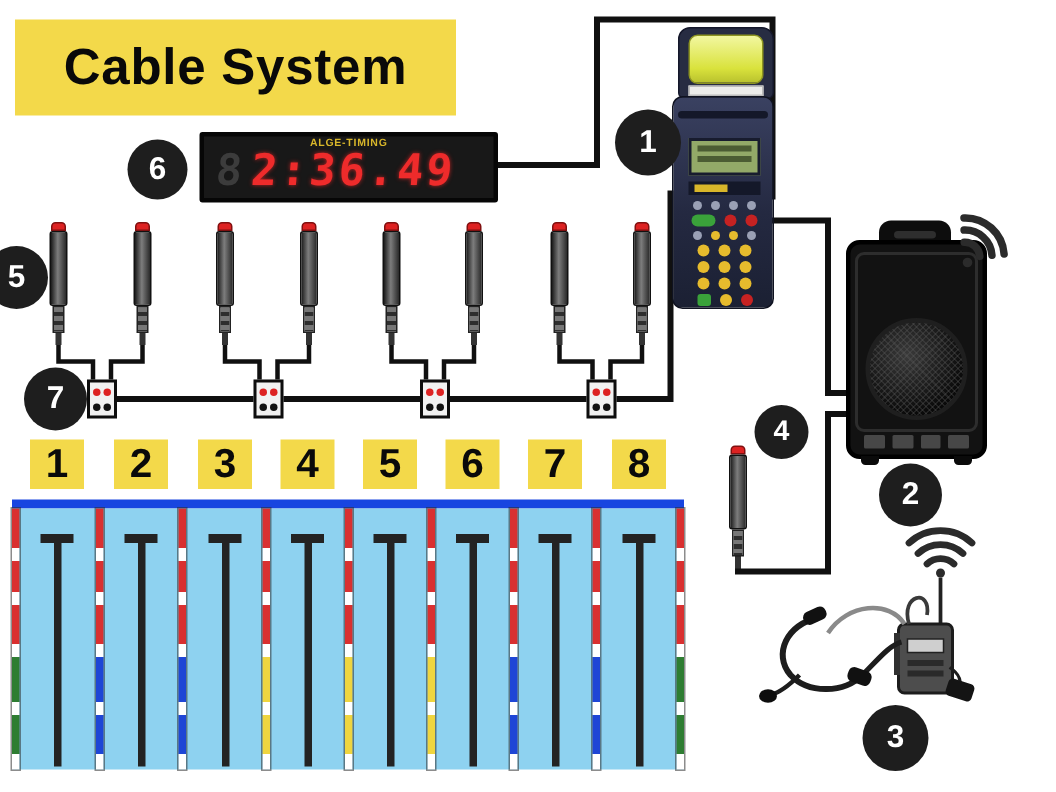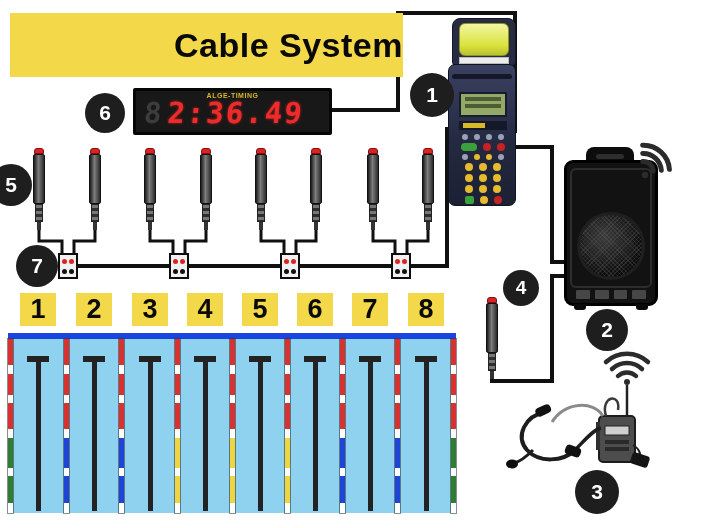--- a/index.html
+++ b/index.html
@@ -5,22 +5,22 @@
   html,body{margin:0;padding:0;background:#fff;}
   .canvas{position:relative;width:704px;height:528px;background:#fff;overflow:hidden;
           font-family:"Liberation Sans",sans-serif;}
 
   
   .wires{position:absolute;left:0;top:0;z-index:1;}
   .wire{fill:none;stroke:var(--cable-black,#101010);stroke-width:4;}
   .wire.thin{stroke-width:3;}
 
   
-  .title-box{position:absolute;left:10px;top:13px;width:393px;height:64px;
-    background:var(--accent-yellow,#F3D94A);z-index:2;display:flex;align-items:center;justify-content:flex-end;}
+  .title-box{position:absolute;left:10px;top:13px;width:294px;height:64px;
+    background:var(--accent-yellow,#F3D94A);z-index:2;display:flex;align-items:center;justify-content:center;}
   .title-box span{font-size:34px;font-weight:bold;color:#090909;letter-spacing:.5px;}
 
   
   .scoreboard{position:absolute;left:133px;top:88px;width:199px;height:47px;z-index:2;
     background:#181818;border:3px solid #060606;box-sizing:border-box;border-radius:2px;}
   .sb-brand{position:absolute;top:1px;left:0;right:0;text-align:center;
     font-size:7px;font-weight:bold;color:var(--brand-yellow,#D8B62A);letter-spacing:.5px;}
   .sb-digits{position:absolute;left:8px;top:8px;display:flex;align-items:center;
     font-family:"DejaVu Sans Mono",monospace;font-weight:bold;font-size:29px;
     transform:skewX(-5deg);letter-spacing:2px;line-height:1;}

